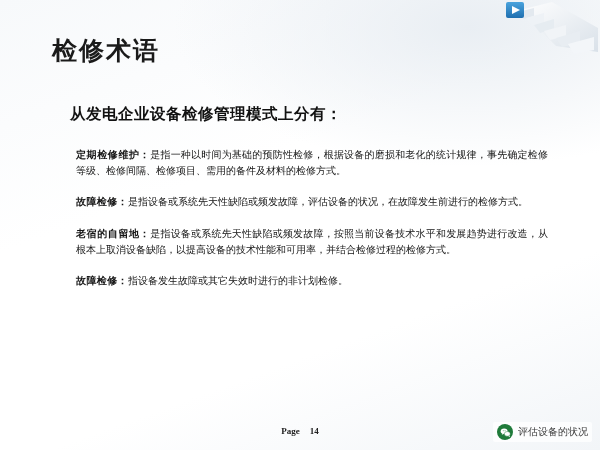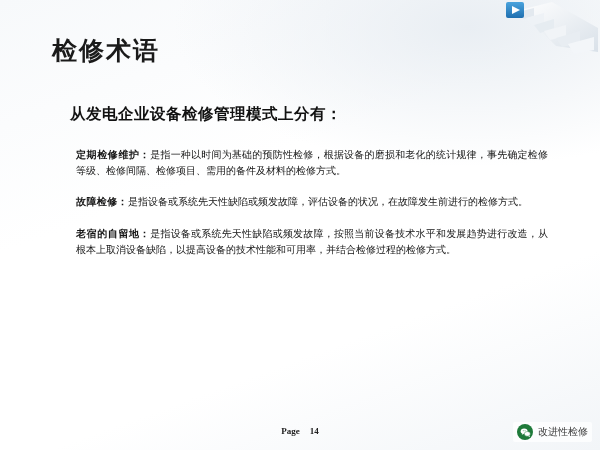--- a/index.html
+++ b/index.html
@@ -146,33 +146,36 @@
     </p>
 
     <p class="para">
       <span class="term">故障检修：</span><span>是指设备或系统先天性缺陷或频发故障，评估设备的状况，在故障发生前进行的检修方式。</span>
     </p>
 
     <p class="para">
       <span class="term">老宿的自留地：</span><span>是指设备或系统先天性缺陷或频发故障，按照当前设备技术水平和发展趋势进行改造，从根本上取消设备缺陷，以提高设备的技术性能和可用率，并结合检修过程的检修方式。</span>
     </p>
 
+    <p class="para">
+      <span class="term">故障检修：</span><span>指设备发生故障或其它失效时进行的非计划检修。</span>
+    </p>
   </div>
 
   <div class="page-num">
     <span>Page</span><span class="num">14</span>
   </div>
 
   <div class="watermark">
     <span class="wm-logo">
       <svg width="11" height="11" viewBox="0 0 24 24" xmlns="http://www.w3.org/2000/svg">
         <ellipse cx="9" cy="9" rx="7.5" ry="6" fill="#ffffff"></ellipse>
         <polygon points="5,13 4,17 8,15" fill="#ffffff"></polygon>
         <ellipse cx="16" cy="15" rx="6.5" ry="5.2" fill="#ffffff" stroke="#1f7a3a" stroke-width="1"></ellipse>
         <polygon points="21,19 22,22 18,20.5" fill="#ffffff"></polygon>
         <circle cx="7" cy="8" r="1" fill="#1f7a3a"></circle>
         <circle cx="11" cy="8" r="1" fill="#1f7a3a"></circle>
       </svg>
     </span>
-    <span class="wm-text">改进性检修</span>
+    <span class="wm-text">评估设备的状况</span>
   </div>
 
 </div>
 
 </body></html>

